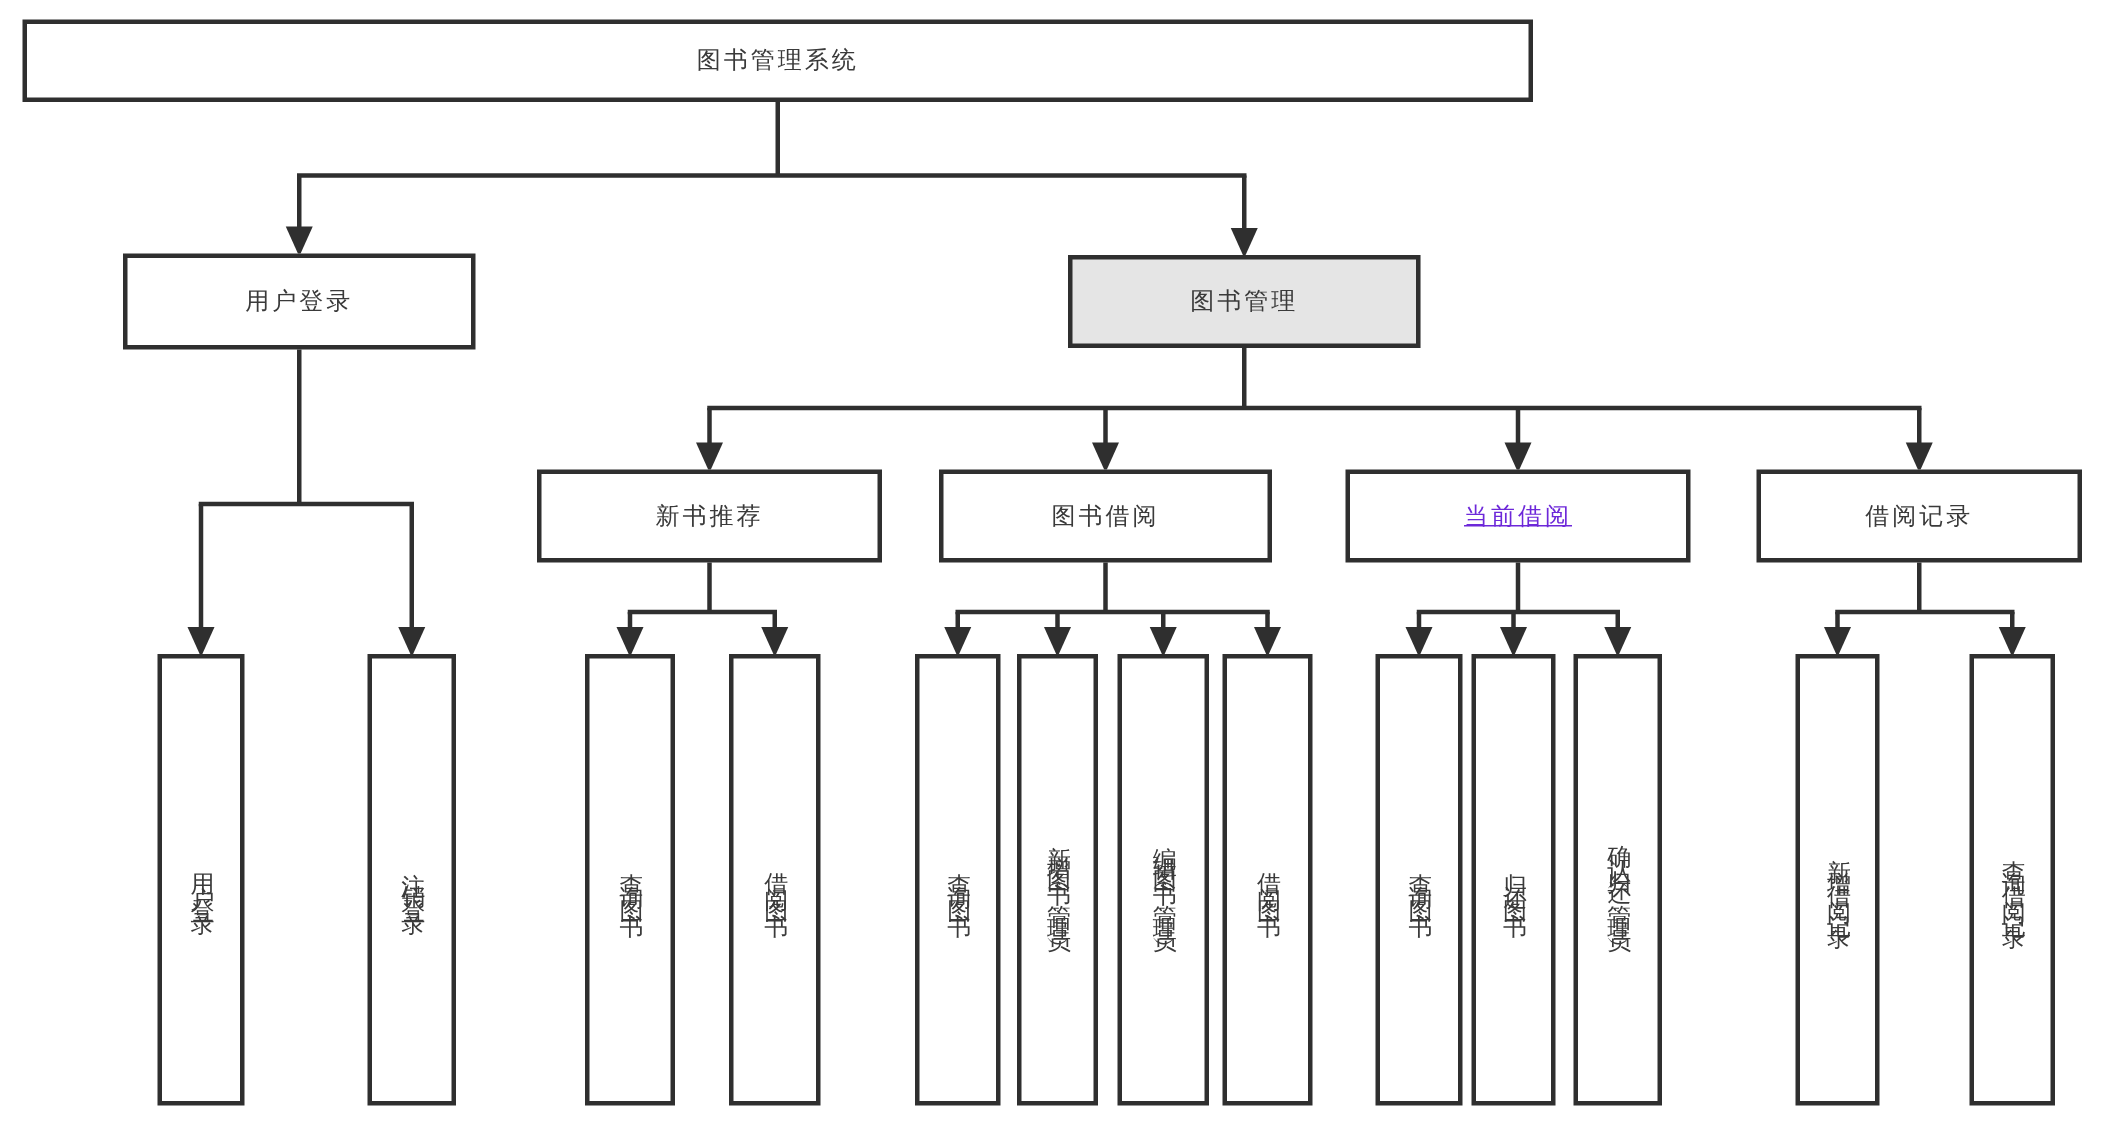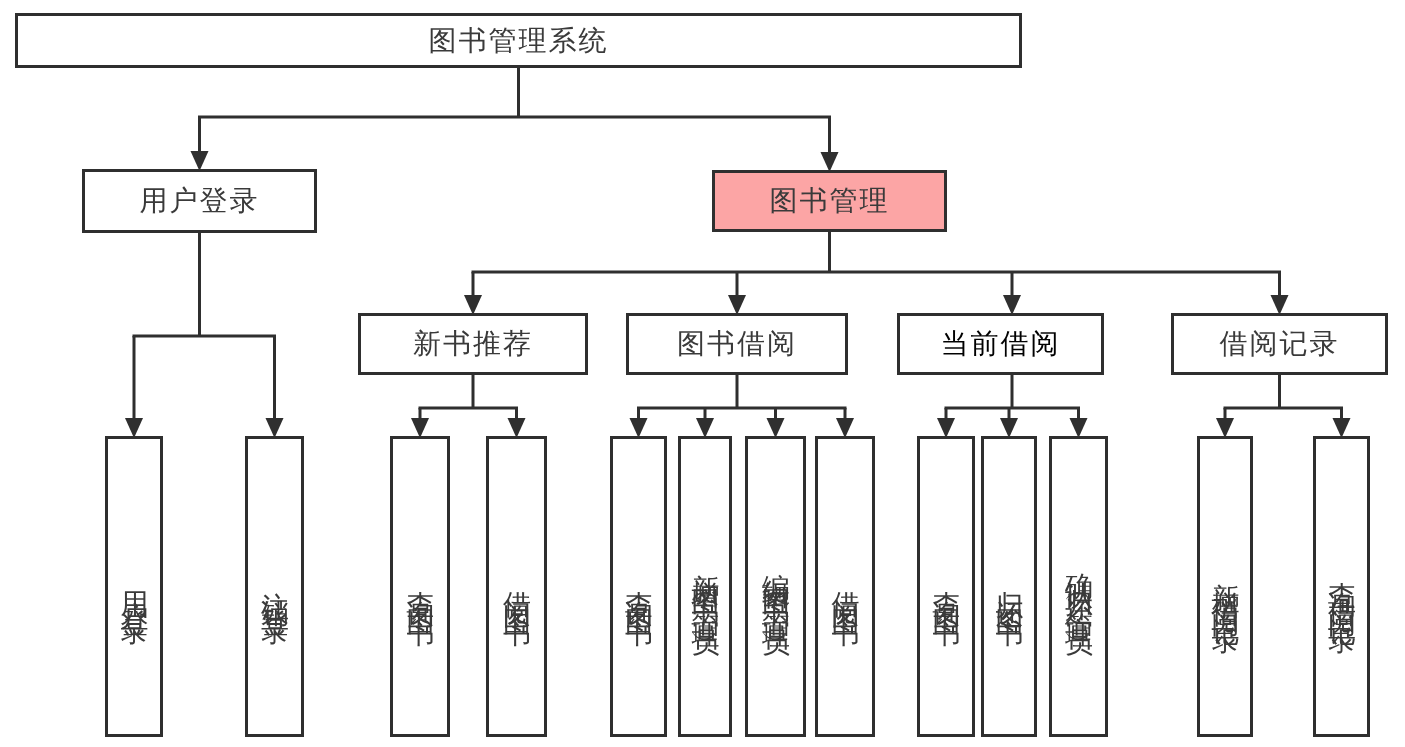--- a/index.html
+++ b/index.html
@@ -19,21 +19,21 @@
   #nodes { position: absolute; left: 0; top: 0; width: 100%; height: 100%; }
   .box {
     position: absolute;
     box-sizing: border-box;
     border: 3px solid #2f2f2f;
     background: #ffffff;
     display: flex;
     align-items: center;
     justify-content: center;
     color: #3a3a3a;
-    font-size: 28px;
+    font-size: 16px;
     letter-spacing: 2px;
     white-space: nowrap;
   }
   .box.vertical span {
     writing-mode: vertical-rl;
     text-orientation: mixed;
     letter-spacing: 9px;
     line-height: 1;
   }
   .box.vertical.long span { letter-spacing: 8px; }
@@ -106,30 +106,30 @@
       <line x1="1341.5" y1="408" x2="1341.5" y2="420" stroke="#2f2f2f" stroke-width="3"></line>
       <polygon points="1332.5,418 1350.5,418 1341.5,438" fill="#2f2f2f"></polygon>
     </svg>
   <div id="nodes">
       <div class="box" style="left: 15px; top: 13px; width: 1007px; height: 55px; border-color: rgb(47, 47, 47); background: rgb(255, 255, 255); color: rgb(58, 58, 58);">
         <span>图书管理系统</span>
       </div>
       <div class="box" style="left: 82px; top: 169px; width: 235px; height: 64px; border-color: rgb(47, 47, 47); background: rgb(255, 255, 255); color: rgb(58, 58, 58);">
         <span>用户登录</span>
       </div>
-      <div class="box" style="left: 712px; top: 170px; width: 235px; height: 62px; border-color: rgb(47, 47, 47); background: #fca5a5; color: rgb(58, 58, 58);">
+      <div class="box" style="left: 712px; top: 170px; width: 235px; height: 62px; border-color: rgb(47, 47, 47); background: #e5e5e5; color: rgb(58, 58, 58);">
         <span>图书管理</span>
       </div>
       <div class="box" style="left: 626px; top: 313px; width: 222px; height: 62px; border-color: rgb(47, 47, 47); background: rgb(255, 255, 255); color: rgb(58, 58, 58);">
         <span>图书借阅</span>
       </div>
       <div class="box" style="left: 358px; top: 313px; width: 230px; height: 62px; border-color: rgb(47, 47, 47); background: rgb(255, 255, 255); color: rgb(58, 58, 58);">
         <span>新书推荐</span>
       </div>
-      <div class="box" style="left: 897px; top: 313px; width: 207px; height: 62px; border-color: rgb(47, 47, 47); background: rgb(255, 255, 255); color: #000000;">
+      <div class="box" style="left: 897px; top: 313px; width: 230px; height: 62px; border-color: rgb(47, 47, 47); background: rgb(255, 255, 255); color: #6d28d9; text-decoration: underline;">
         <span>当前借阅</span>
       </div>
       <div class="box" style="left: 1171px; top: 313px; width: 217px; height: 62px; border-color: rgb(47, 47, 47); background: rgb(255, 255, 255); color: rgb(58, 58, 58);">
         <span>借阅记录</span>
       </div>
       <div class="box vertical" style="left: 105px; top: 436px; width: 58px; height: 301px; border-color: rgb(47, 47, 47); background: rgb(255, 255, 255); color: rgb(58, 58, 58);">
         <span>用户登录</span>
       </div>
       <div class="box vertical" style="left: 245px; top: 436px; width: 59px; height: 301px; border-color: rgb(47, 47, 47); background: rgb(255, 255, 255); color: rgb(58, 58, 58);">
         <span>注销登录</span>

